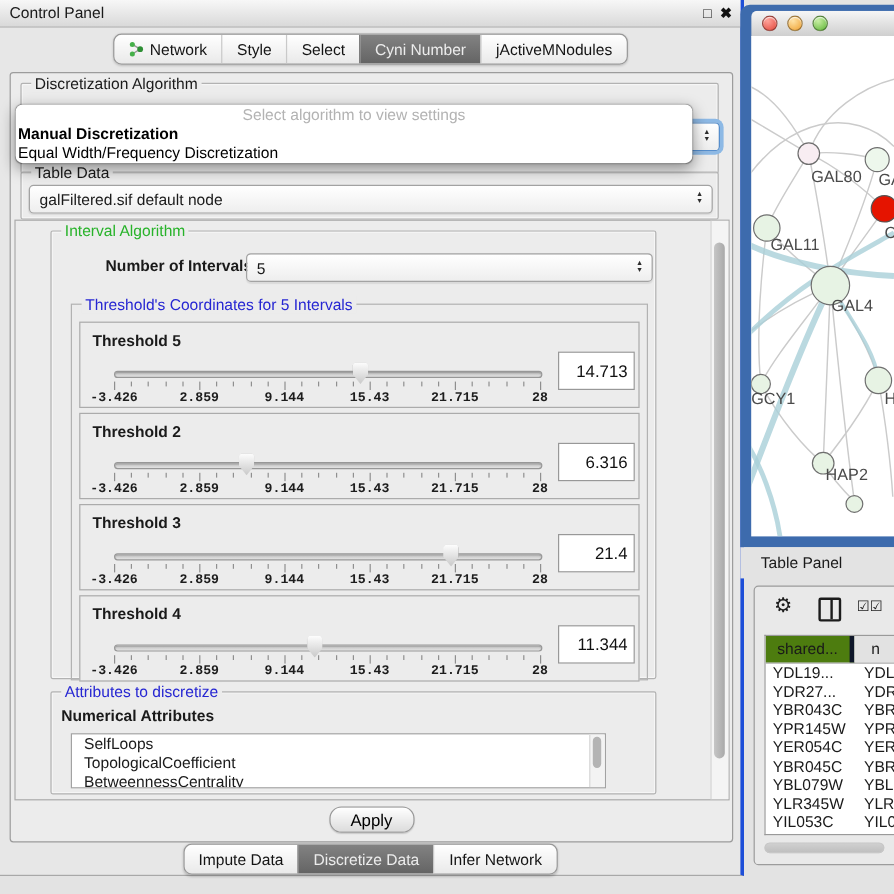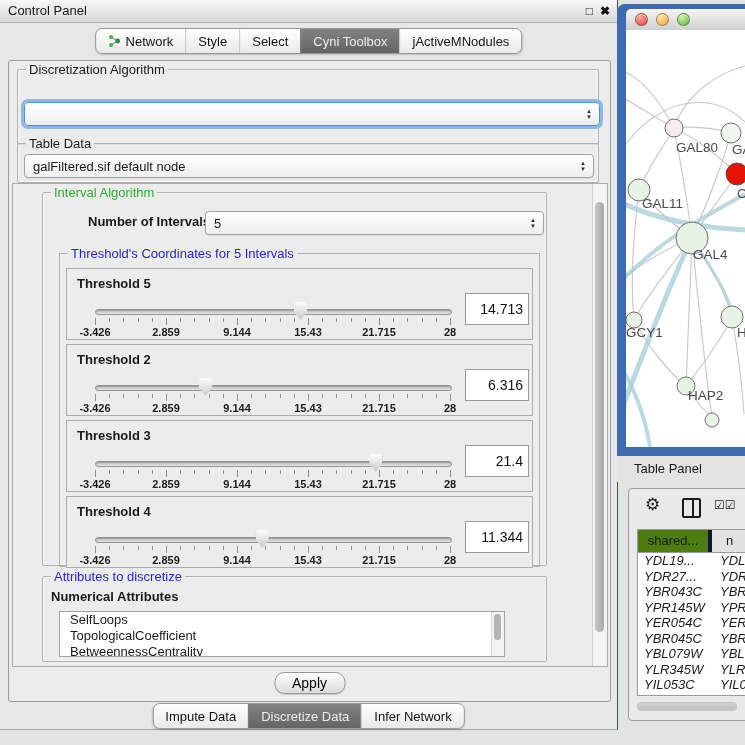--- a/index.html
+++ b/index.html
@@ -1,21 +1,21 @@
 <!DOCTYPE html>
 <html><head>
 <meta charset="utf-8">
 <style>
   html,body{margin:0;padding:0}
   body{width:745px;height:745px;position:relative;background:#e3e3e3;
        font-family:"Liberation Sans",sans-serif;overflow:hidden;color:#1a1a1a;}
 
   
   #control-panel{position:absolute;left:0;top:0;width:617px;height:729px;background:#e7e7e7;
-                 border-right:1px solid #1d4ed8;border-bottom:1px solid #a8a8a8;}
+                 border-right:3px solid #1d4ed8;border-bottom:1px solid #a8a8a8;}
   #cp-titlebar{position:absolute;left:0;top:0;width:100%;height:22px;
                background:linear-gradient(#f7f7f7,#d9d9d9);border-bottom:1px solid #b3b3b3;
                font-size:13px;line-height:22px;}
   #cp-title{position:absolute;left:8px;top:0;}
   #cp-float{position:absolute;right:24px;top:0;font-size:12px;color:#222;cursor:default}
   #cp-close{position:absolute;right:7px;top:0;font-size:12px;font-weight:bold;color:#111;cursor:default}
 
   
   .seg-bar{position:absolute;left:50%;transform:translateX(-50%);display:flex;
            border:1px solid #989898;border-radius:7px;overflow:hidden;
@@ -64,21 +64,21 @@
 
   
   #interval-group{left:29px;top:8px;width:503px;height:372px;}
   #noi-label{position:absolute;left:45px;top:21px;font-weight:bold;font-size:13px;}
   #noi-combo{left:162px;top:18px;width:307px;}
   #thresholds-group{position:absolute;left:16px;top:60px;width:479px;height:312px;
                     border:1px solid #b2b2b2;}
   #thresholds{position:absolute;left:6px;top:14px;right:6px;}
   .th-panel{position:relative;height:70px;border:1px solid #ababab;background:#ececec;margin-bottom:4px;}
   .th-label{position:absolute;left:10px;top:7px;font-size:13px;font-weight:bold;}
-  .th-slider{position:absolute;left:28px;top:32px;width:355px;height:36px;}
+  .th-slider{position:absolute;left:28px;top:32px;width:355px;height:36px;font-family:Liberation Mono, monospace;}
   .th-track{position:absolute;left:0;top:8px;width:355px;height:4px;border:1px solid #979797;
             border-radius:3px;background:linear-gradient(#bdbdbd,#e2e2e2);
             box-shadow:inset 0 1px 1px rgba(0,0,0,.18);}
   .th-thumb{position:absolute;top:1px;width:13px;height:18px;
             background:linear-gradient(#fdfdfd,#c9c9c9);
             clip-path:polygon(15% 0,85% 0,100% 14%,100% 55%,50% 100%,0 55%,0 14%);
             filter:drop-shadow(0 0 1px #777);}
   .th-ticks{position:absolute;left:0;top:17px;width:355px;height:8px;}
   .th-ticks .tick{position:absolute;top:0;width:1px;height:4px;background:#8f8f8f;}
   .th-ticks .tick.major{height:7px;}
@@ -126,21 +126,21 @@
   #tp-colicon{position:absolute;left:53px;top:9px;width:15px;height:16px;border:2px solid #1c1c1c;
               border-radius:2px;}
   #tp-colicon::after{content:"";position:absolute;left:50%;top:0;bottom:0;width:2px;background:#1c1c1c;}
   #tp-checks{position:absolute;left:85px;top:9px;font-size:12px;letter-spacing:0px;color:#1c1c1c;}
   #tp-table{position:absolute;left:8px;top:40px;right:0;bottom:24px;background:#fff;
             border:1px solid #9a9a9a;border-right:none;overflow:hidden;}
   #tp-head{display:flex;height:22px;border-bottom:1px solid #9a9a9a;font-size:13px;}
   .tp-hcell{line-height:22px;text-align:center;overflow:hidden;white-space:nowrap;}
   .tp-hcell.c1{width:70px;background:#4d7c0f;border-right:4px solid #0f172a;}
   .tp-hcell.c2{flex:1;background:#e2e2e2;text-align:left;padding-left:14px;}
-  .tp-row{display:flex;font-size:13px;line-height:15.5px;white-space:nowrap;font-style:italic;}
+  .tp-row{display:flex;font-size:13px;line-height:15.5px;white-space:nowrap;}
   .tp-cell{overflow:hidden}
   .tp-cell.c1{width:70px;padding-left:6px;}
   .tp-cell.c2{flex:1;padding-left:6px;}
   #tp-hsb{position:absolute;left:8px;bottom:9px;width:100px;height:9px;border-radius:5px;
           background:linear-gradient(#d2d2d2,#bdbdbd);box-shadow:inset 0 0 0 1px #c7c7c7;}
 </style>
 </head>
 <body>
 
 <div id="control-panel">
@@ -162,21 +162,21 @@
         </span>
         <span class="tab-label">Network</span>
       </div>
       <div class="tab">
         <span class="tab-label">Style</span>
       </div>
       <div class="tab">
         <span class="tab-label">Select</span>
       </div>
       <div class="tab selected">
-        <span class="tab-label">Cyni Toolbox</span>
+        <span class="tab-label">Cyni Number</span>
       </div>
       <div class="tab">
         <span class="tab-label">jActiveMNodules</span>
       </div>
     </div>
 
   <div id="content">
 
     <div class="group" id="algo-group" style="left:8px;top:8px;width:580px;height:74px;">
       <span class="group-title">Discretization Algorithm</span>
@@ -414,20 +414,25 @@
         <span class="tab-label">Impute Data</span>
       </div>
       <div class="tab selected">
         <span class="tab-label">Discretize Data</span>
       </div>
       <div class="tab">
         <span class="tab-label">Infer Network</span>
       </div>
     </div>
 
+  <div id="algo-popup">
+    <div class="prompt">Select algorithm to view settings</div>
+    <div class="item bold">Manual Discretization</div>
+    <div class="item">Equal Width/Frequency Discretization</div>
+  </div>
 </div>
 
 <div id="net-frame"></div>
 <div id="net-titlebar">
   <span class="light red"></span>
   <span class="light yellow"></span>
   <span class="light green"></span>
 </div>
 <div id="net-canvas">
   <svg id="net-svg" width="119" height="417" viewBox="0 0 119 417" xmlns="http://www.w3.org/2000/svg">

